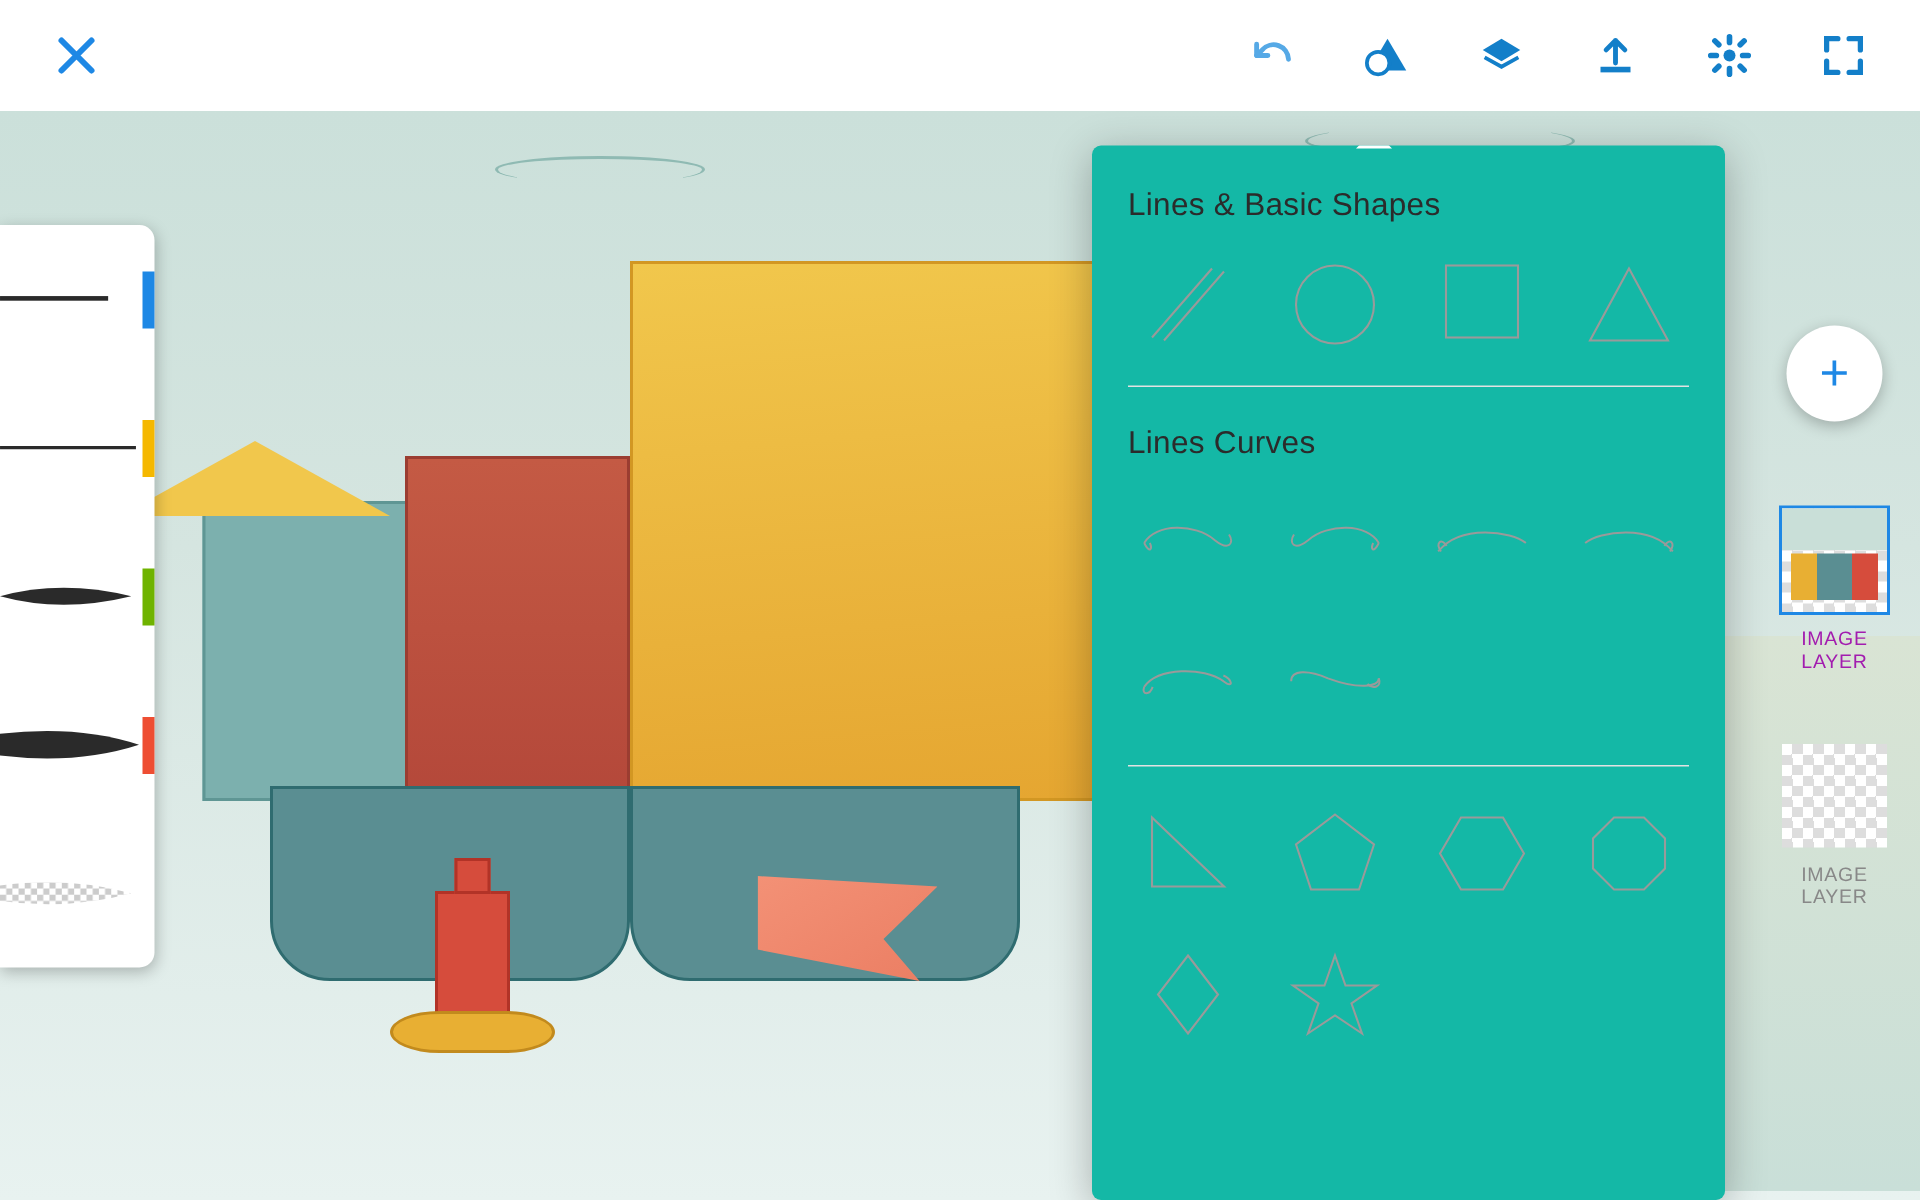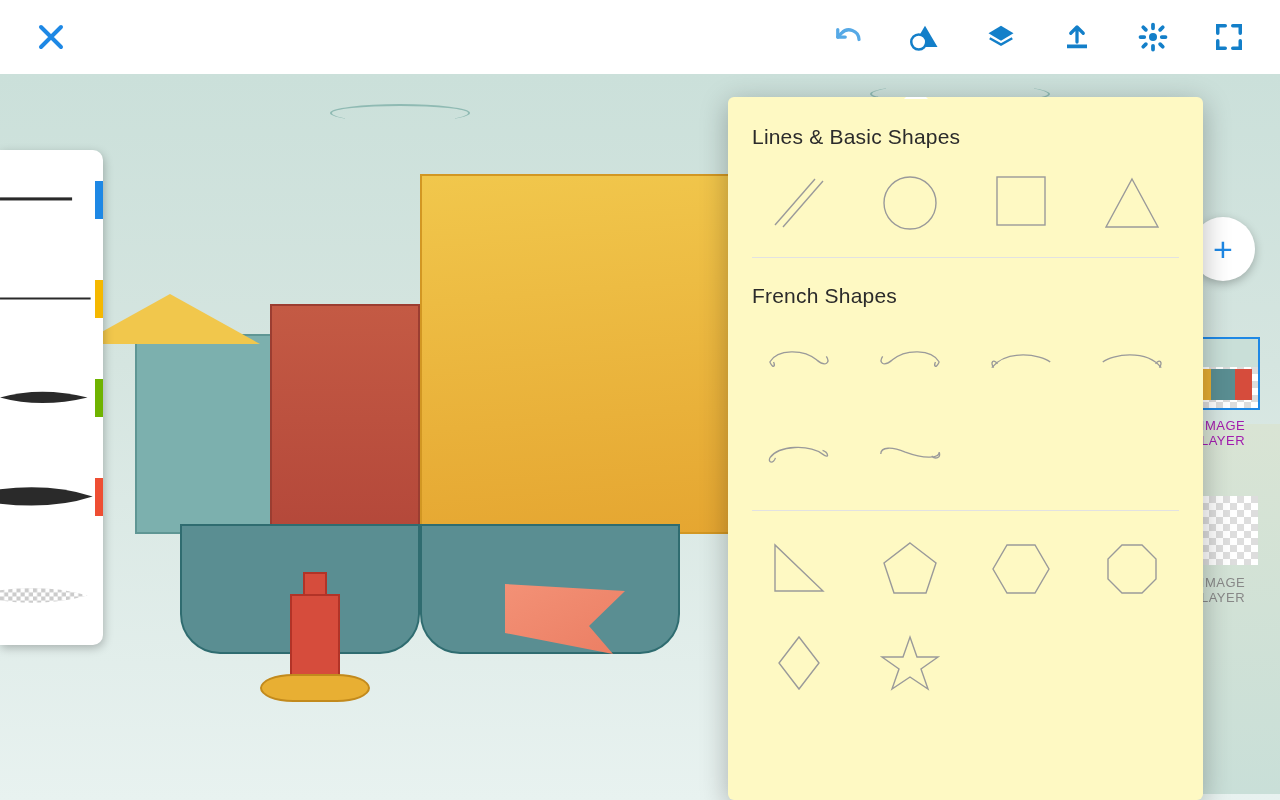--- a/index.html
+++ b/index.html
@@ -87,23 +87,23 @@
 .brush-swatch {
   position:absolute; right:0; top:50%; transform:translateY(-50%);
   width:8px; height:38px;
 }
 
 
 .shapes-panel {
   position:absolute;
   top: 97px;
   left: 728px;
-  width: 475px;
+  width: 422px;
   height: 703px;
-  background: #fef9c3;
+  background: #14b8a6;
   border-radius: 6px;
   box-shadow: 0 6px 28px rgba(0,0,0,.28);
   padding: 28px 24px 10px 24px;
   z-index: 40;
   overflow:hidden;
 }
 .shapes-panel::before {
   content:"";
   position:absolute;
   top:-10px; left:176px;
@@ -300,21 +300,21 @@
         </svg>
     </div>
     <div class="shape-cell">
       <svg viewBox="0 0 64 60">
           <path d="M32 6 L58 54 H6 Z"></path>
         </svg>
     </div>
   </div>
   <hr class="sep">
 
-  <div class="section-title">French Shapes</div>
+  <div class="section-title">Lines Curves</div>
   <div class="shape-grid">
     <div class="shape-cell">
       <svg viewBox="0 0 70 40">
           <path d="M4 20 C 12 6, 40 6, 54 18 C 64 26, 68 20, 64 14"></path>
           <path d="M4 20 C 8 28, 10 24, 8 20"></path>
         </svg>
     </div>
     <div class="shape-cell">
       <svg viewBox="0 0 70 40">
           <path d="M66 20 C 58 6, 30 6, 16 18 C 6 26, 2 20, 6 14"></path>

